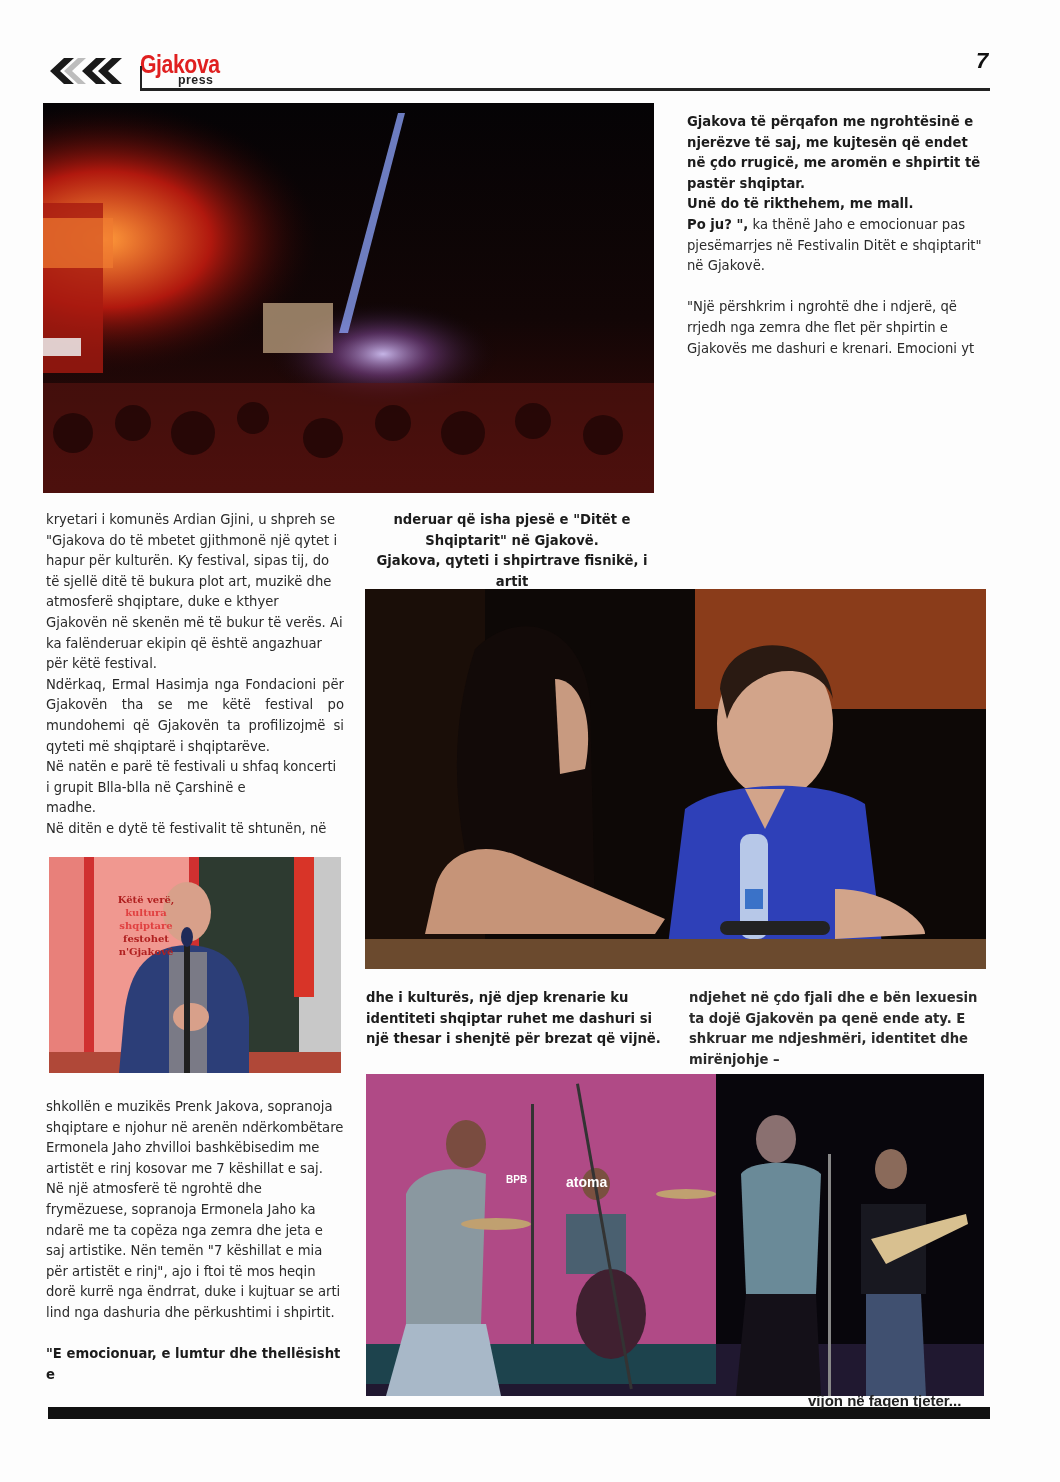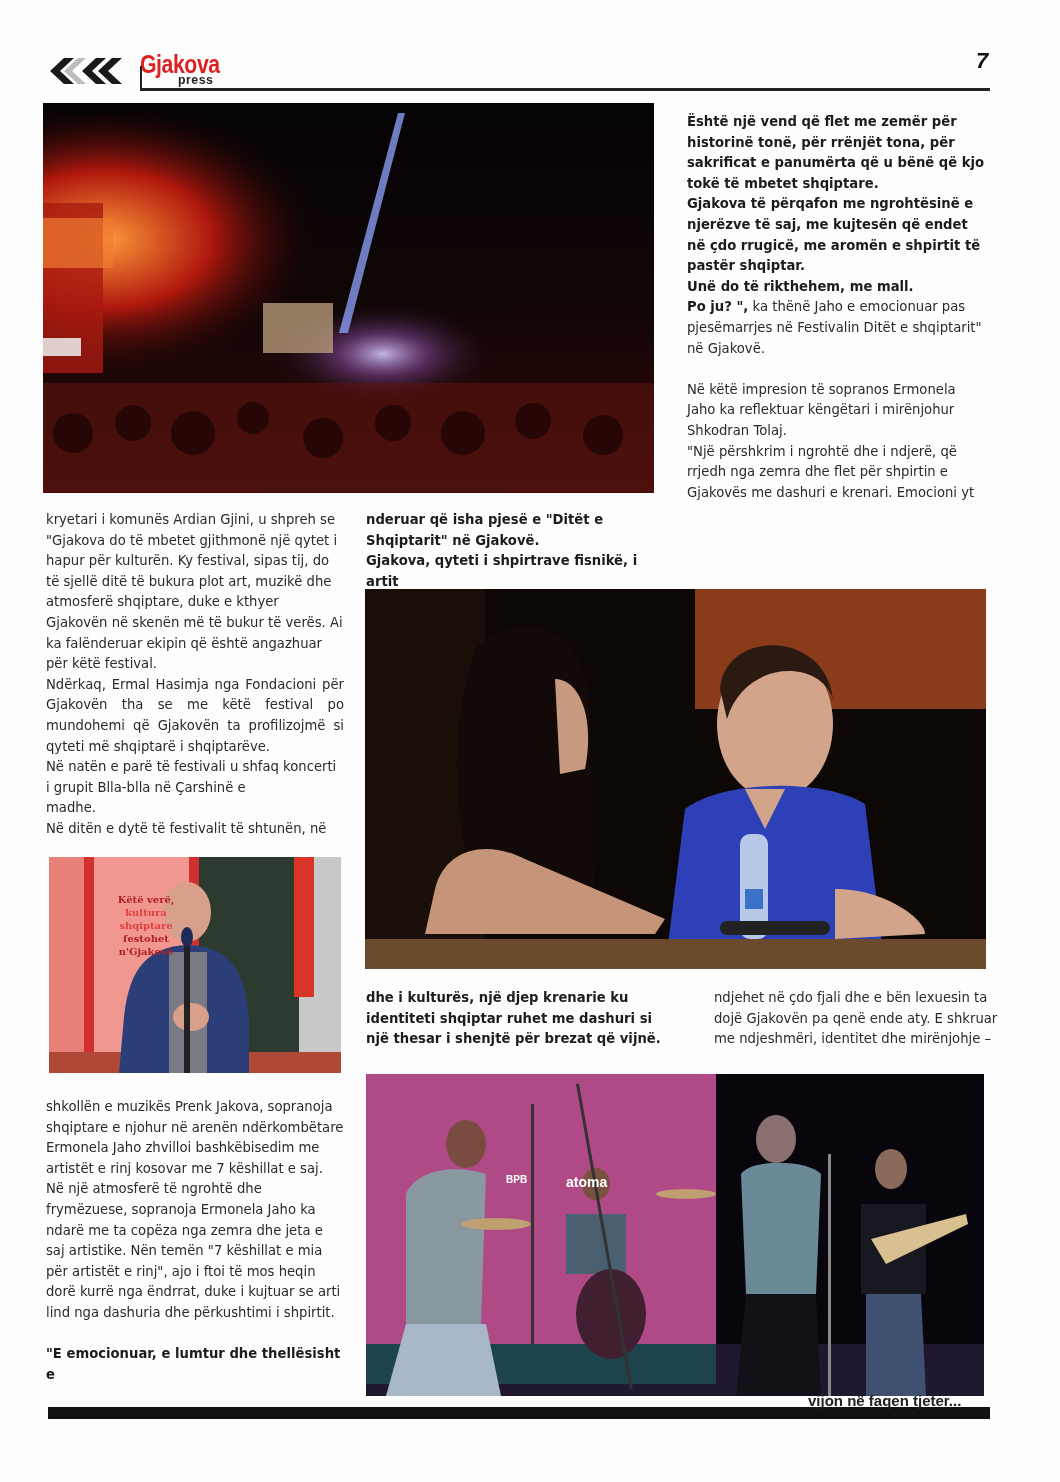--- a/index.html
+++ b/index.html
@@ -81,38 +81,36 @@
         <circle cx="280" cy="335" r="20"></circle>
         <circle cx="350" cy="320" r="18"></circle>
       <circle cx="420" cy="330" r="22"></circle>
         <circle cx="490" cy="318" r="18"></circle>
         <circle cx="560" cy="332" r="20"></circle>
     </g>
   </svg>
 </div>
 
 <div class="col" style="left:687px;top:112px;width:300px;">
-  <p class="b">Është një vend që flet me zemër për historinë tonë, për rrënjët tona, për sakrificat e panumërta që u bënë që kjo tokë të mbetet shqiptare.</p>
   <p class="b">Gjakova të përqafon me ngrohtësinë e njerëzve të saj, me kujtesën që endet në çdo rrugicë, me aromën e shpirtit të pastër shqiptar.</p>
   <p class="b">Unë do të rikthehem, me mall.</p>
   <p><span class="b">Po ju? ",</span><span> ka thënë Jaho e emocionuar pas pjesëmarrjes në Festivalin Ditët e shqiptarit" në Gjakovë.</span></p>
   <div class="gap"></div>
-  <p>Në këtë impresion të sopranos Ermonela Jaho ka reflektuar këngëtari i mirënjohur Shkodran Tolaj.</p>
   <p>"Një përshkrim i ngrohtë dhe i ndjerë, që rrjedh nga zemra dhe flet për shpirtin e Gjakovës me dashuri e krenari. Emocioni yt</p>
 </div>
 
 <div class="col" style="left:46px;top:510px;width:298px;">
   <p>kryetari i komunës Ardian Gjini, u shpreh se "Gjakova do të mbetet gjithmonë një qytet i hapur për kulturën.  Ky festival, sipas tij, do të sjellë ditë të bukura plot art, muzikë dhe atmosferë shqiptare, duke e kthyer Gjakovën në skenën më të bukur të verës. Ai ka falënderuar ekipin që është angazhuar për këtë festival.</p>
   <p class="just">Ndërkaq, Ermal Hasimja nga Fondacioni për Gjakovën tha se me këtë festival po mundohemi që Gjakovën ta profilizojmë si qyteti më shqiptarë i shqiptarëve.</p>
   <p>Në natën e parë të festivali u shfaq  koncerti i grupit Blla-blla në Çarshinë e</p>
   <p>madhe.</p>
   <p>Në ditën e dytë të festivalit të shtunën, në</p>
 </div>
 
-<div class="col b" style="left:366px;top:510px;width:292px;">
+<div class="col b" style="left:366px;top:510px;width:292px;text-align:center;">
   <p>nderuar që isha pjesë e "Ditët e Shqiptarit" në Gjakovë.</p>
   <p>Gjakova, qyteti i shpirtrave fisnikë, i artit</p>
 </div>
 
 <div class="photo" style="left:365px;top:589px;width:621px;height:380px;">
   <svg viewBox="0 0 621 380" preserveAspectRatio="none">
     <rect width="621" height="380" fill="#0d0806"></rect>
     <rect x="330" y="0" width="291" height="120" fill="#8a3c1a"></rect>
     <rect x="0" y="0" width="120" height="380" fill="#1a0e08"></rect>
 
@@ -159,21 +157,21 @@
     <div style="color:#e04040">shqiptare</div>
     <div>festohet</div>
     <div>n'Gjakovë</div>
   </div>
 </div>
 
 <div class="col b" style="left:366px;top:988px;width:300px;">
   <p>dhe i kulturës, një djep krenarie ku identiteti shqiptar ruhet me dashuri si një thesar i shenjtë për brezat që vijnë.</p>
 </div>
 
-<div class="col" style="left:714px;top:988px;width:300px;">
+<div class="col" style="left:689px;top:988px;width:300px;font-weight:bold;">
   <p>ndjehet në çdo fjali dhe e bën lexuesin ta dojë Gjakovën pa qenë ende aty. E shkruar me ndjeshmëri, identitet dhe mirënjohje –</p>
 </div>
 
 <div class="photo" style="left:366px;top:1074px;width:618px;height:322px;">
   <svg viewBox="0 0 618 322" preserveAspectRatio="none">
     <rect width="618" height="322" fill="#08060c"></rect>
     <rect x="0" y="0" width="350" height="270" fill="#b04a86"></rect>
     <rect x="0" y="270" width="618" height="52" fill="#201830"></rect>
     <rect x="0" y="270" width="350" height="40" fill="#1c6060" opacity="0.6"></rect>
 

